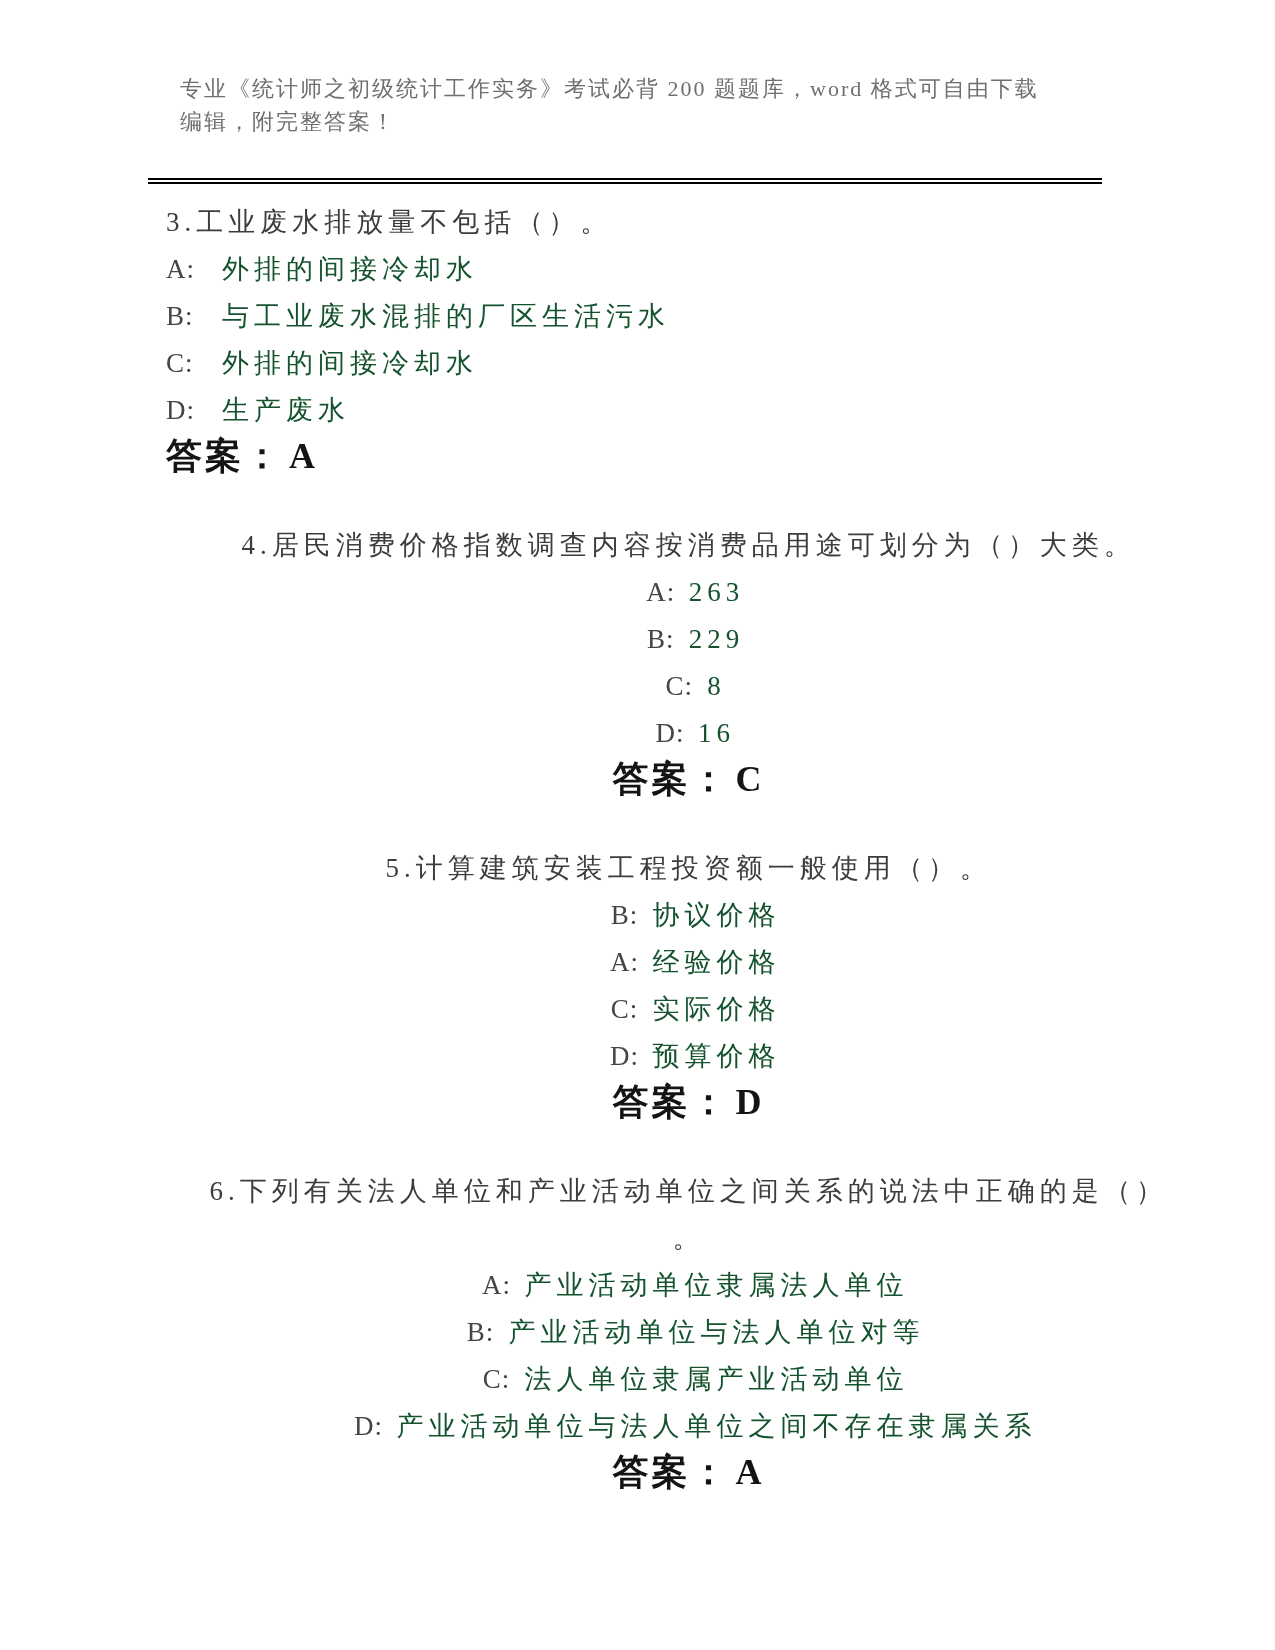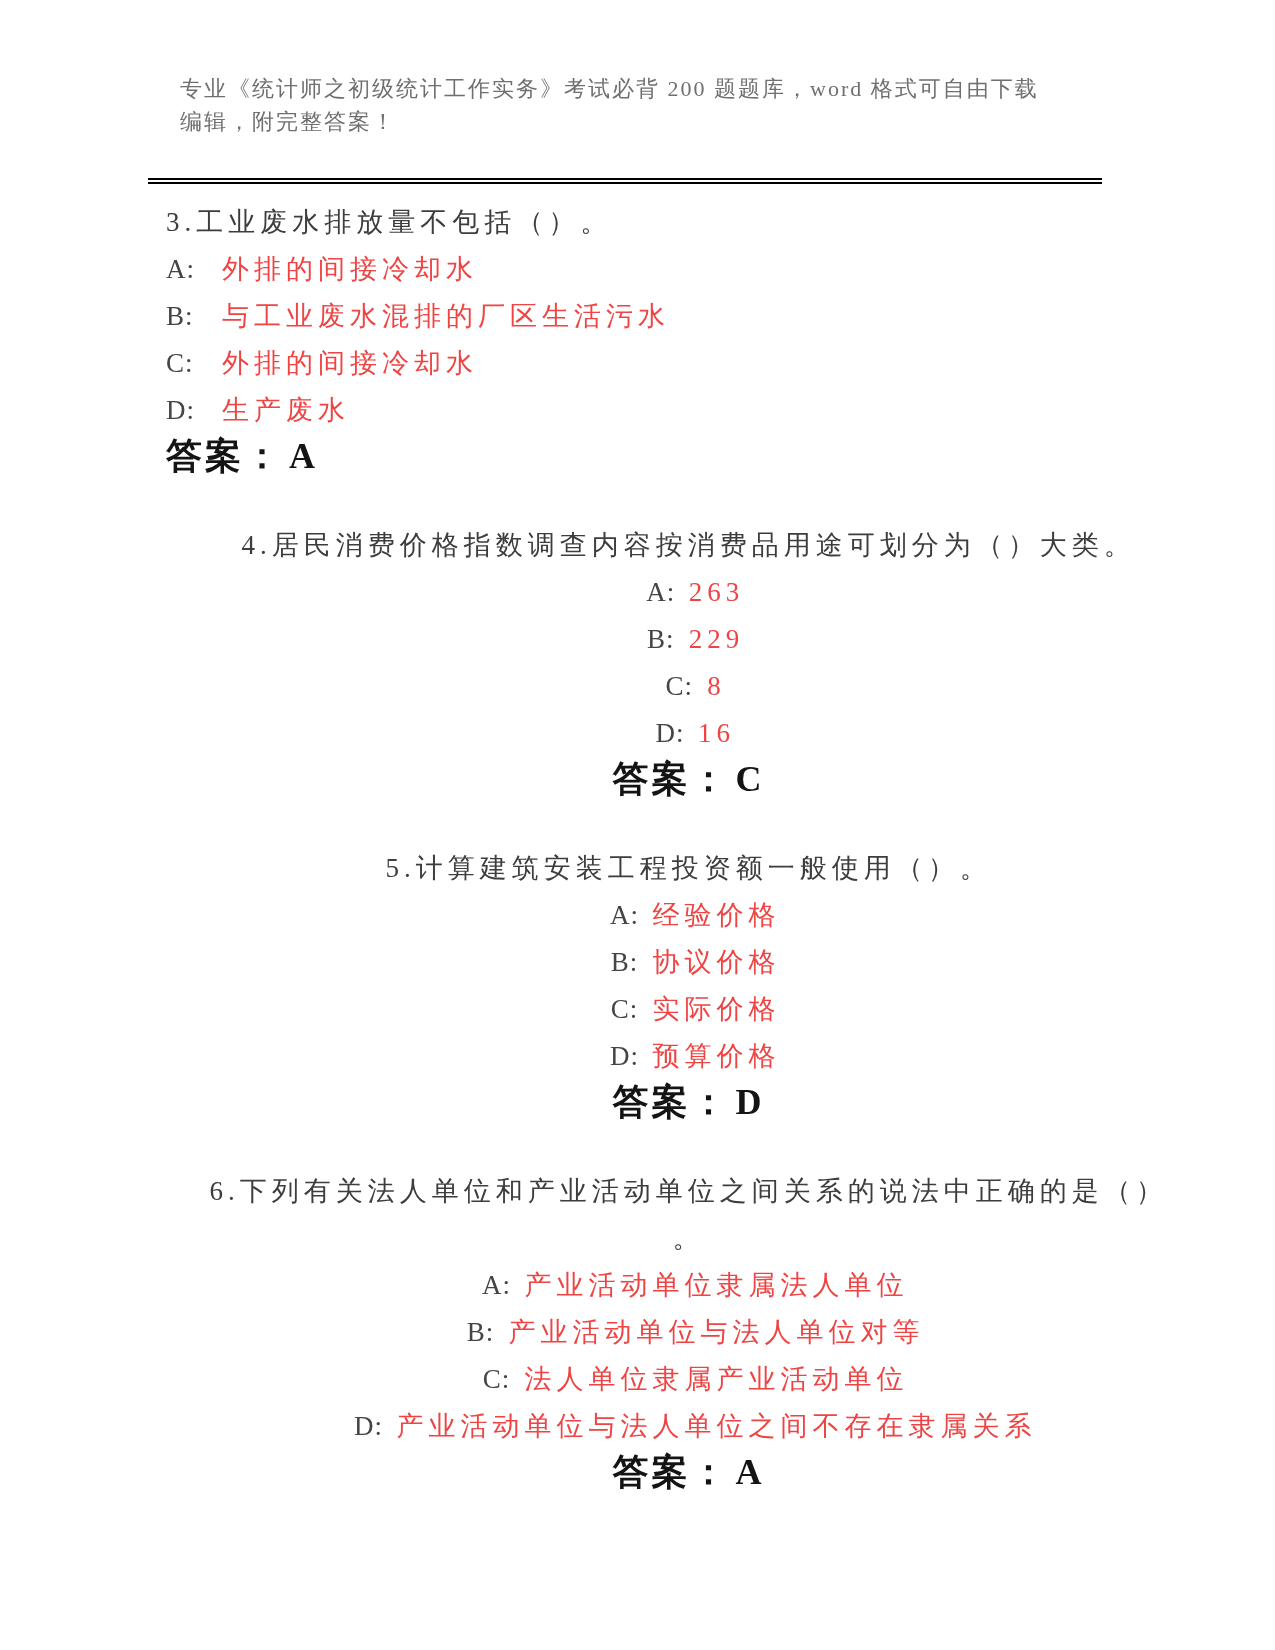--- a/index.html
+++ b/index.html
@@ -47,21 +47,21 @@
     letter-spacing: 5px;
     white-space: nowrap;
   }
   .q-title { color: #3d3d3d; }
   .opt-label {
     display: inline-block;
     width: 56px;
     letter-spacing: 1px;
     color: #454545;
   }
-  .opt-text { color: #ef4444; }
+  .opt-text { color: #14532d; }
   .answer-line {
     font-size: 36px;
     line-height: 44px;
     font-weight: 700;
     color: #141414;
     letter-spacing: 3px;
     white-space: nowrap;
   }
   .answer-line .ans-value { margin-left: 6px; }
 </style>
@@ -113,24 +113,24 @@
         <span class="opt-label">D:</span><span class="opt-text">16</span>
       </div>
       <div class="answer-line">
         <span class="ans-label">答案：</span><span class="ans-value">C</span>
       </div>
     </div>
 
     <div class="q-block">
       <div class="line q-title">5.计算建筑安装工程投资额一般使用（）。</div>
       <div class="line">
-        <span class="opt-label">A:</span><span class="opt-text">经验价格</span>
+        <span class="opt-label">B:</span><span class="opt-text">协议价格</span>
       </div>
       <div class="line">
-        <span class="opt-label">B:</span><span class="opt-text">协议价格</span>
+        <span class="opt-label">A:</span><span class="opt-text">经验价格</span>
       </div>
       <div class="line">
         <span class="opt-label">C:</span><span class="opt-text">实际价格</span>
       </div>
       <div class="line">
         <span class="opt-label">D:</span><span class="opt-text">预算价格</span>
       </div>
       <div class="answer-line">
         <span class="ans-label">答案：</span><span class="ans-value">D</span>
       </div>

